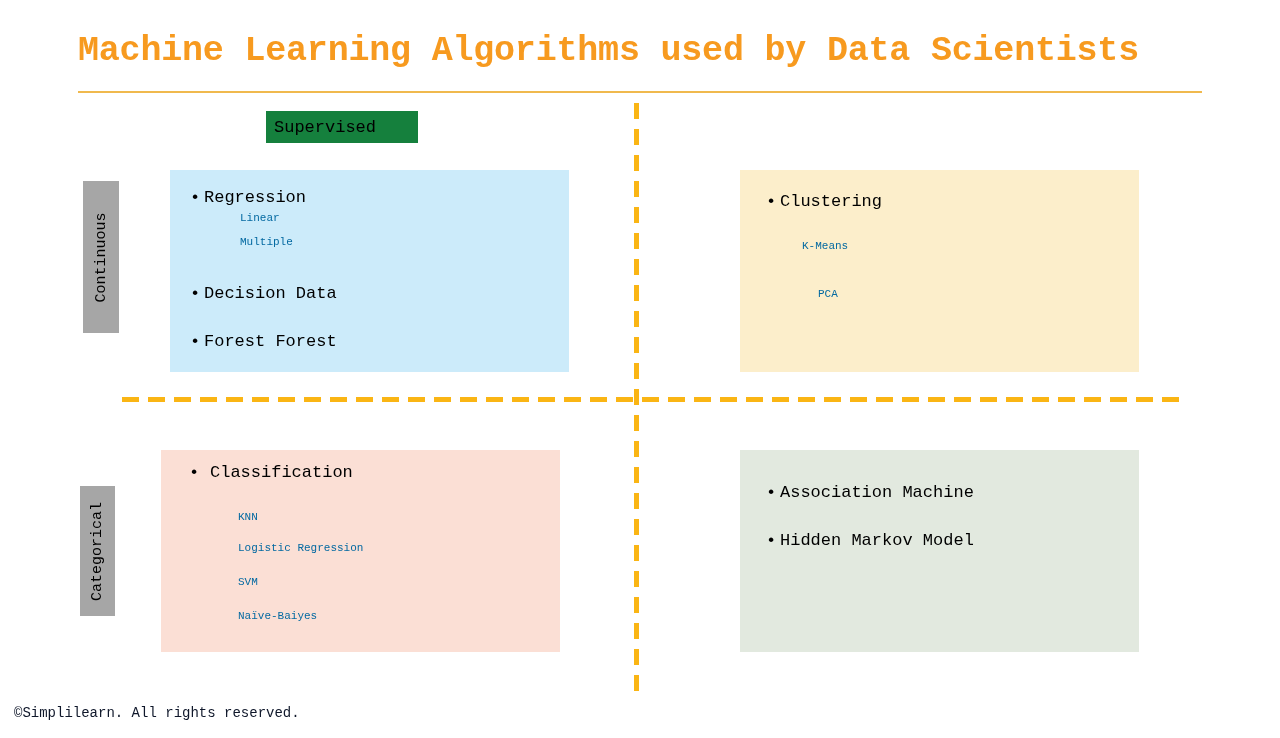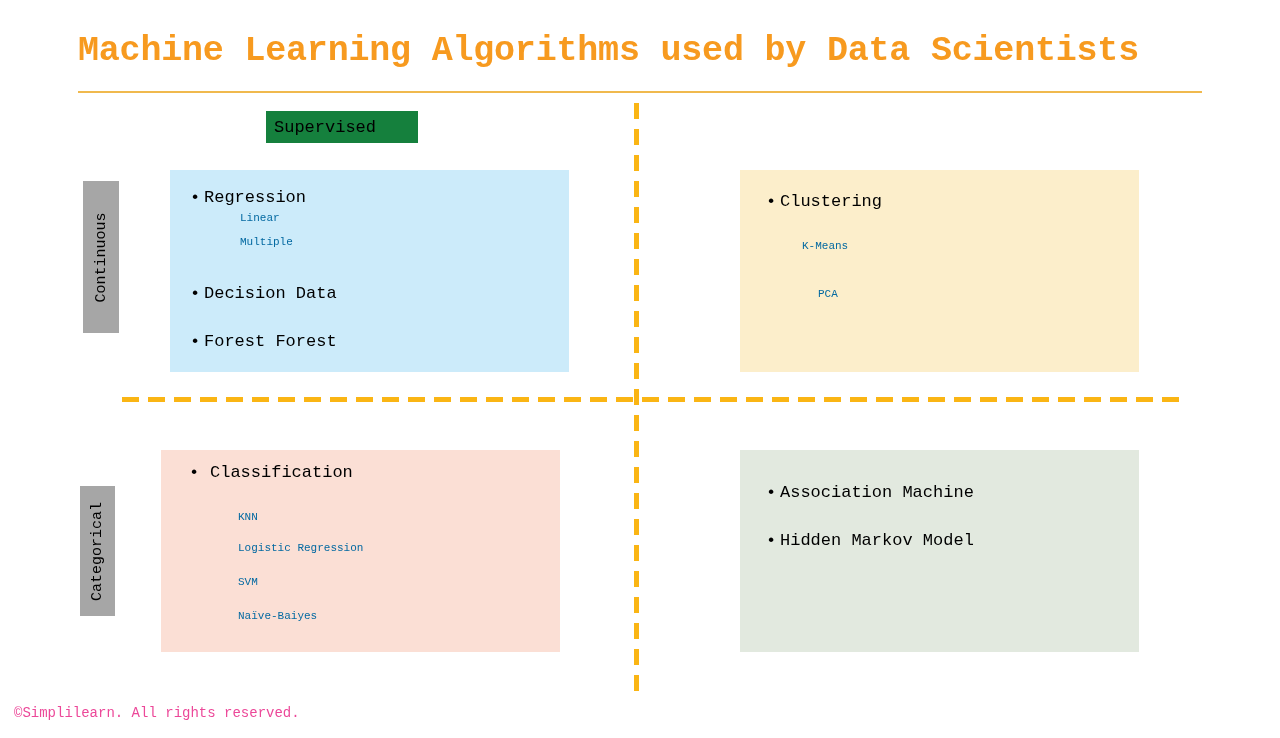--- a/index.html
+++ b/index.html
@@ -134,21 +134,21 @@
     background-size: 26px 5px;
     background-repeat: repeat-x;
   }
 
   
   #footer {
     position: absolute;
     left: 14px;
     top: 705px;
     font-size: 14px;
-    color: #ec4899;
+    color: #0f172a;
     white-space: nowrap;
   }
 </style>
 </head>
 <body>
 
 <div id="slide">
 
   <div id="title">Machine Learning Algorithms used by Data Scientists</div>
   <div id="title-rule"></div>

